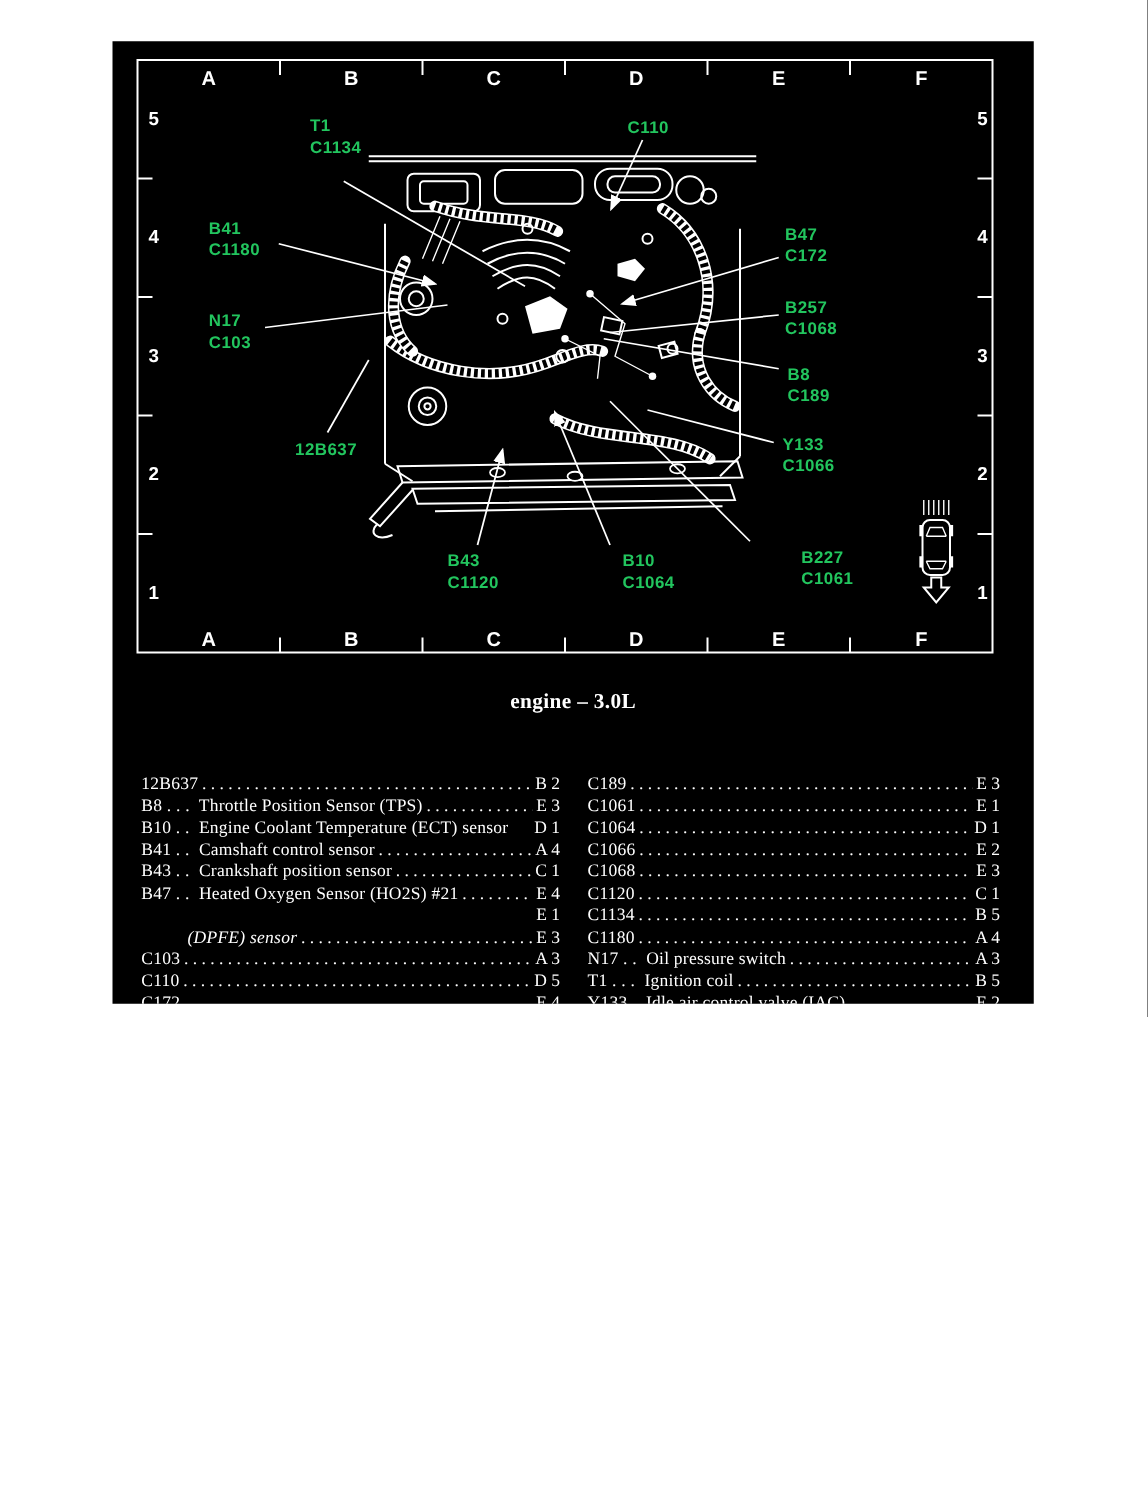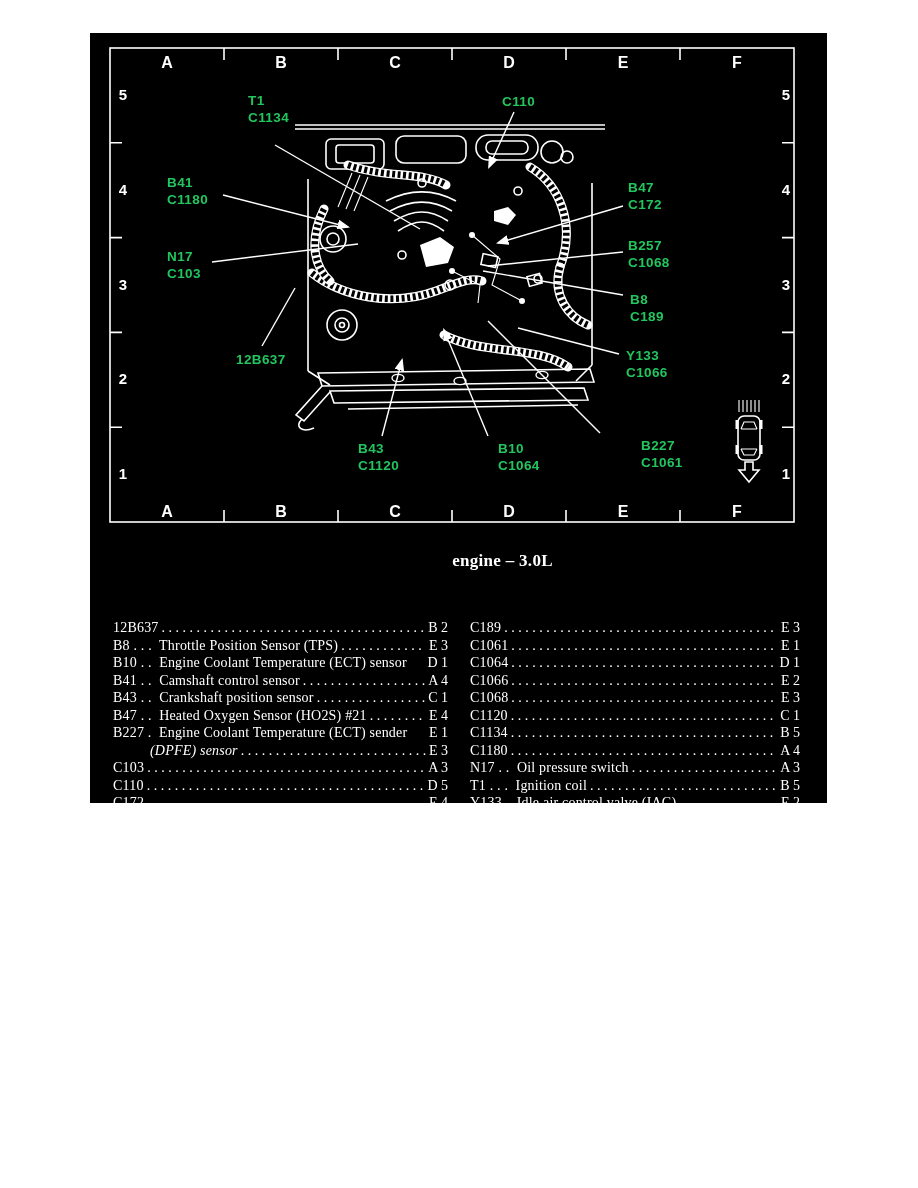--- a/index.html
+++ b/index.html
@@ -30,21 +30,21 @@
   .leader{stroke:#fff;stroke-width:1.4;fill:none;}
   .art{stroke:#fff;fill:none;stroke-width:1.6;}
   .art-thin{stroke:#fff;fill:none;stroke-width:1.1;}
   .art-fill{fill:#fff;stroke:none;}
   .hose{stroke:#fff;stroke-width:9;fill:none;stroke-linecap:round;}
   .rib{stroke:#000;stroke-width:6.5;fill:none;stroke-dasharray:3 2.6;}
   .bolt{stroke:#fff;fill:#000;stroke-width:1.4;}
   
   .fig-caption{
     position:absolute;left:0;top:517px;width:737px;text-align:center;
-    color:#fff;font:bold 17px/22px "Liberation Serif",serif;letter-spacing:.3px;padding-left:44px;
+    color:#fff;font:bold 17px/22px "Liberation Serif",serif;letter-spacing:.3px;
   }
   .legend{
     position:absolute;left:23px;top:553px;width:687px;
     display:flex;gap:22px;color:#fff;
     font-family:"Liberation Serif",serif;font-size:14px;
   }
   .legend-col{display:flex;flex-direction:column;}
   .legend-col.left{width:335px;}
   .legend-col.right{width:330px;}
   .legend-row{
@@ -275,21 +275,20 @@
     <span class="l-ref">C 1</span>
   </div>
 
   <div class="legend-row">
     <span class="l-label">B47 . .  Heated Oxygen Sensor (HO2S) #21</span>
     <span class="l-dots"></span>
     <span class="l-ref">E 4</span>
   </div>
 
   <div class="legend-row noleader">
-    <span class="l-label">B227 .  Engine Coolant Temperature (ECT) sender</span>
     <span class="l-dots"></span>
     <span class="l-ref">E 1</span>
   </div>
 
 
   <div class="legend-row indent">
     <span class="l-label">(DPFE) sensor</span>
     <span class="l-dots"></span>
     <span class="l-ref">E 3</span>
   </div>

